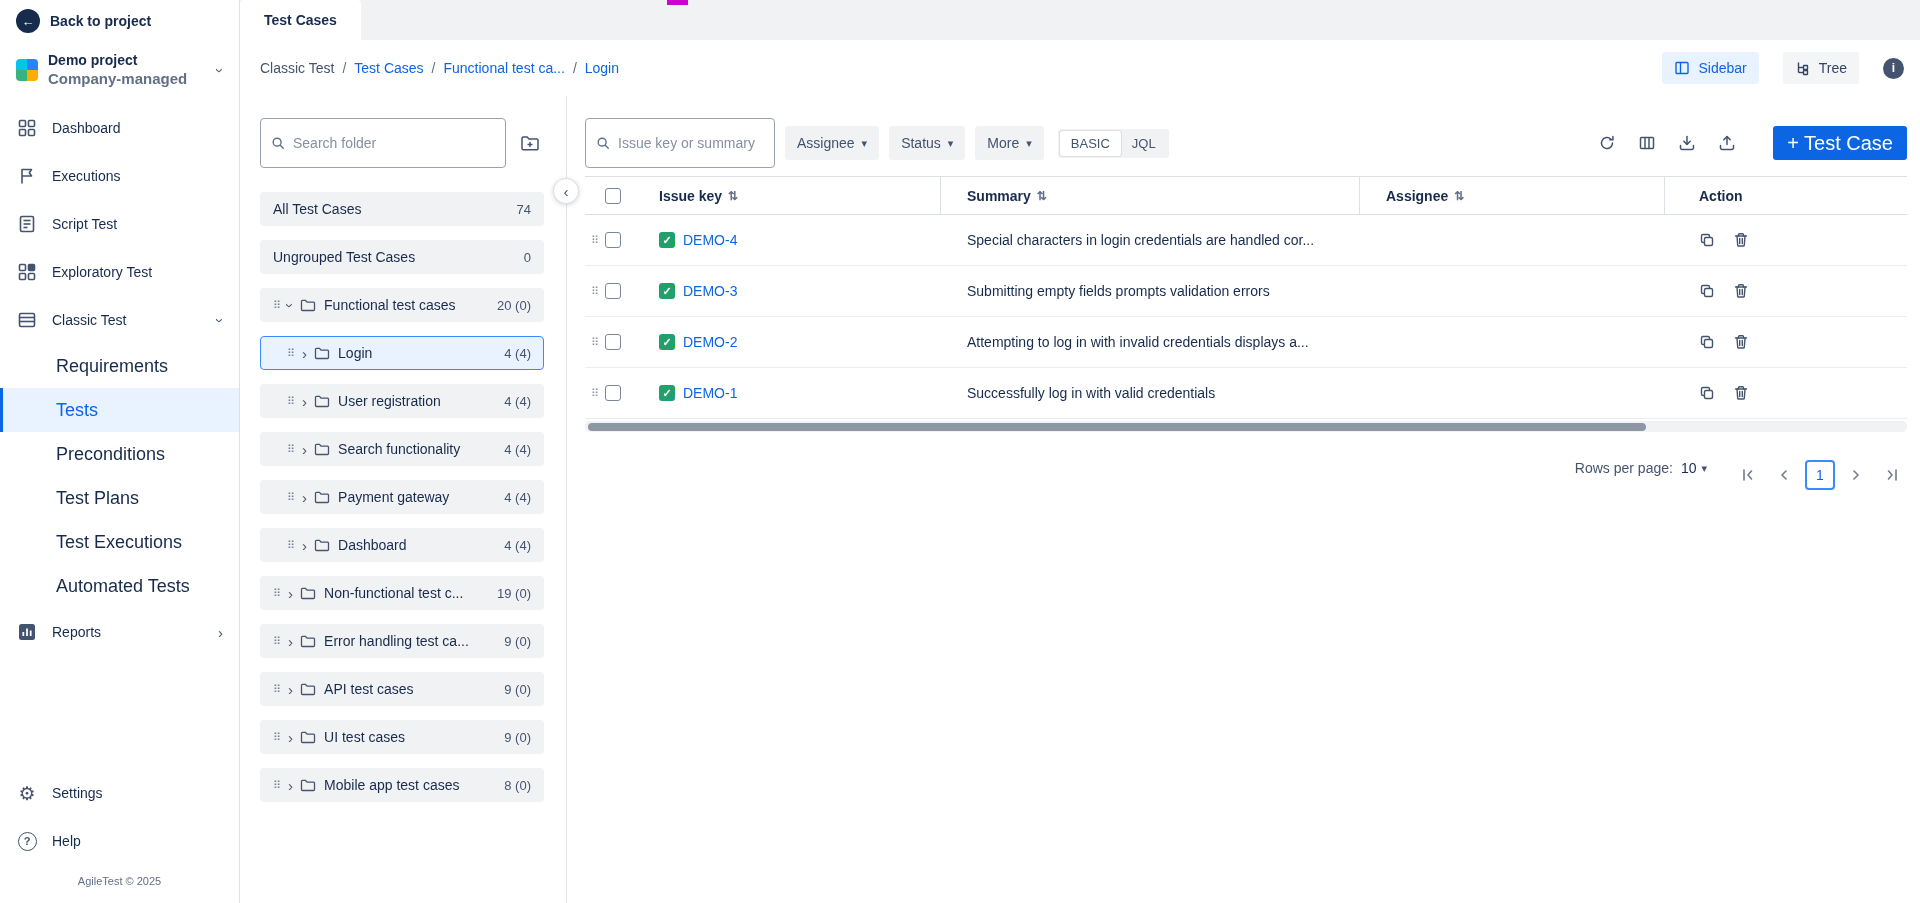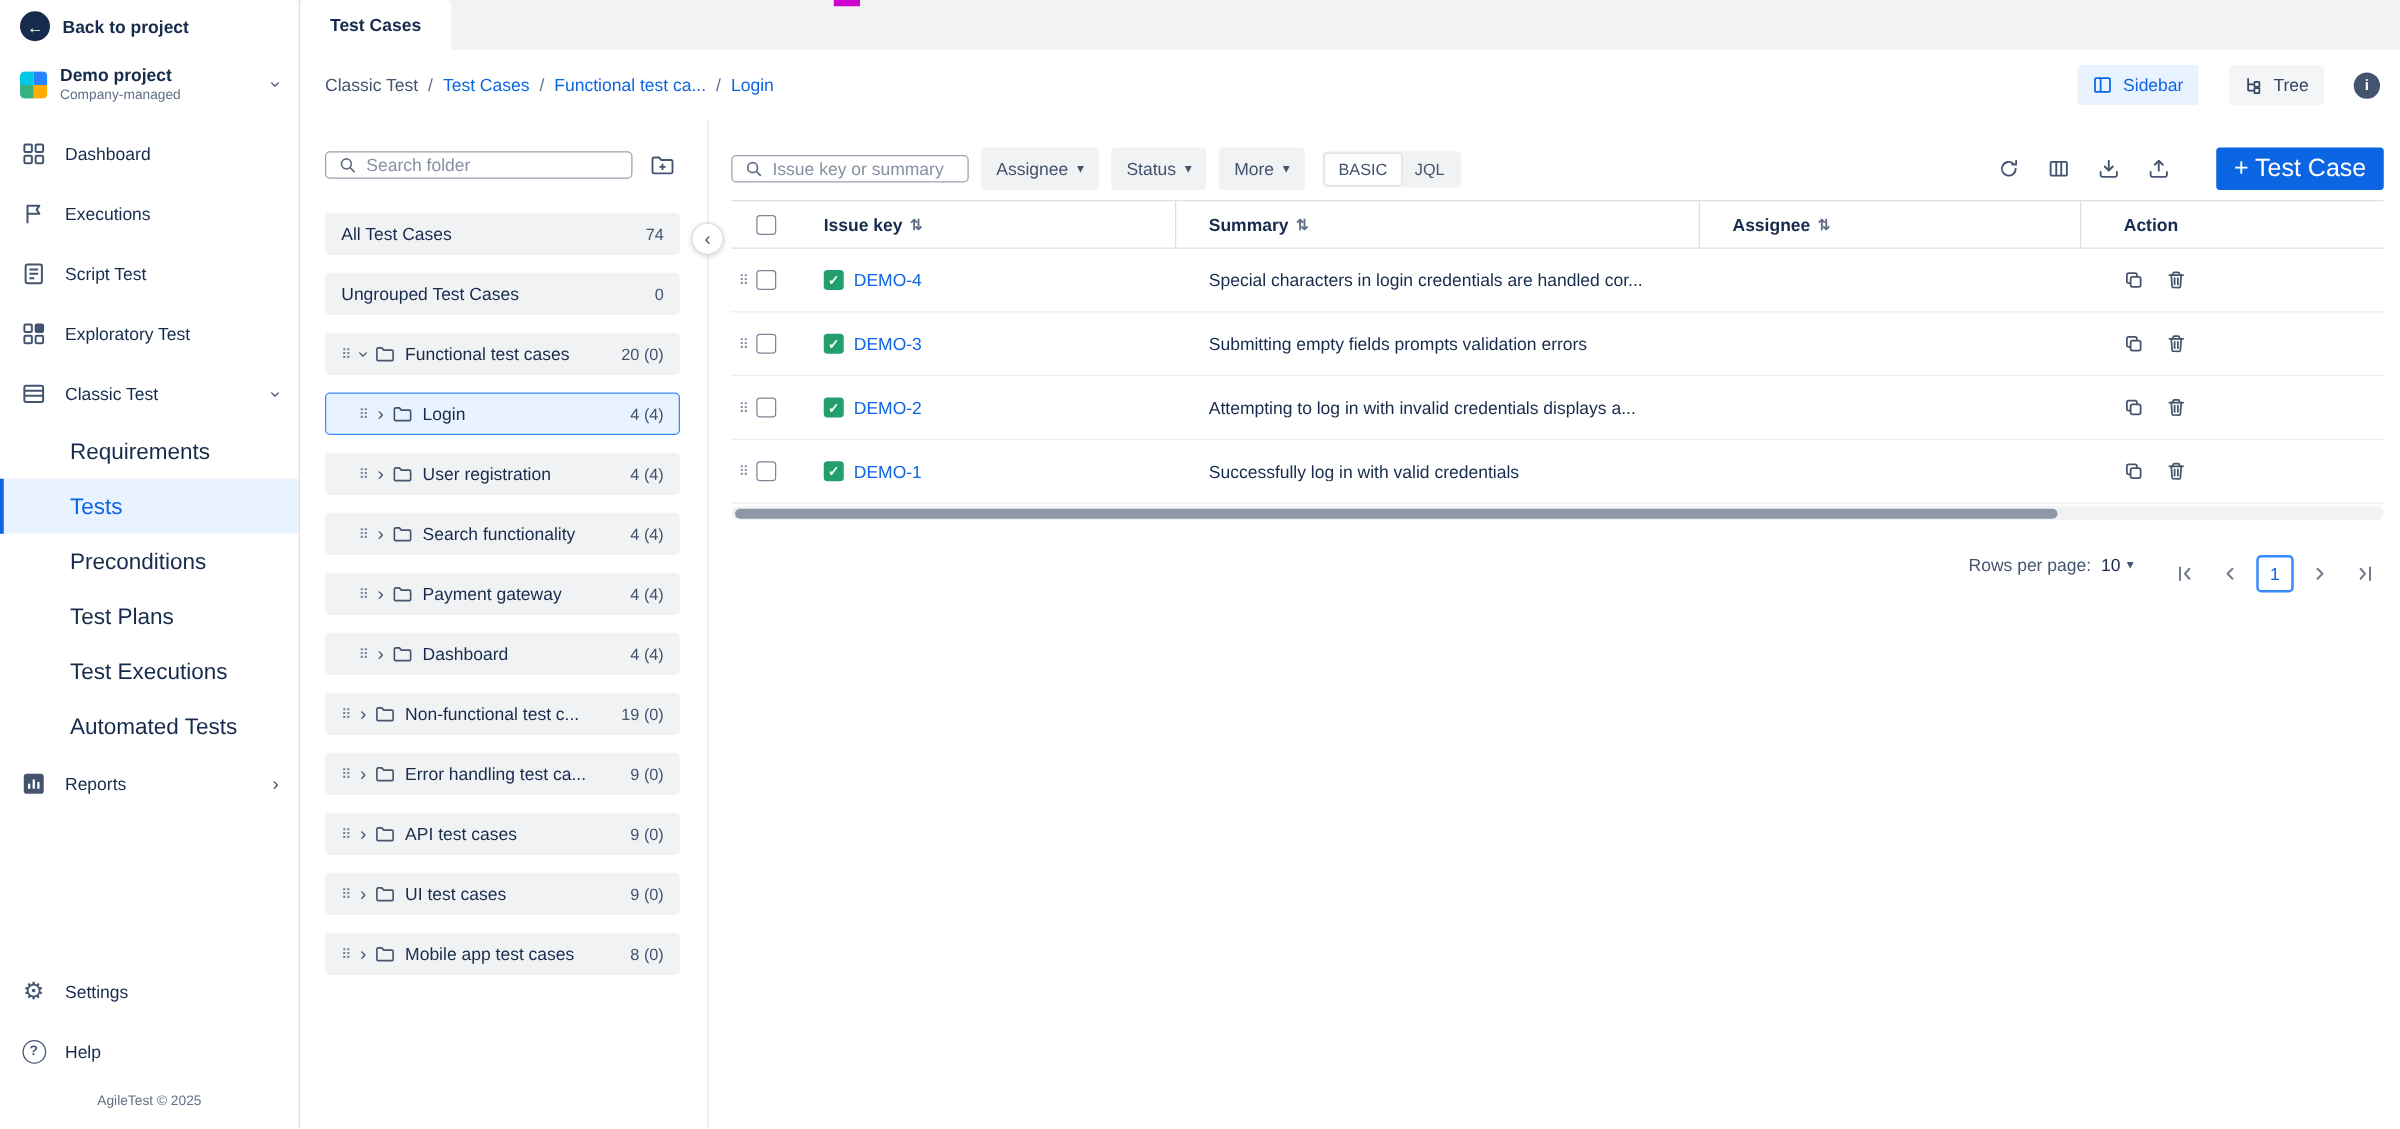--- a/index.html
+++ b/index.html
@@ -9,21 +9,21 @@
 
   
   .sidebar { width:240px; min-width:240px; border-right:1px solid #dcdfe4; display:flex; flex-direction:column; background:#fff; }
   .back-row { height:42px; display:flex; align-items:center; gap:10px; padding:0 16px; cursor:pointer; }
   .back-circle { width:24px; height:24px; border-radius:50%; background:#172b4d; color:#fff; display:flex; align-items:center; justify-content:center; font-size:13px; flex:none; }
   .back-label { font-weight:700; font-size:14px; }
   .project-row { display:flex; align-items:center; gap:10px; padding:10px 16px 16px; }
   .project-icon { width:22px; height:22px; border-radius:4px; overflow:hidden; flex:none; }
   .project-meta { line-height:1.25; }
   .project-name { font-size:14px; font-weight:700; }
-  .project-type { font-size:11px; color:#626f86; }
+  .project-type { font-size:15px; color:#626f86;font-weight:bold; }
   .chev { display:inline-flex; color:#44546f; font-size:15px; line-height:1; }
   .chev.down { transform:rotate(90deg); }
   .row-chev { margin-left:auto; }
   .nav-item { height:48px; display:flex; align-items:center; gap:14px; padding:0 16px; font-size:14px; cursor:pointer; }
   .nav-ic { width:22px; display:flex; justify-content:center; align-items:center; color:#44546f; flex:none; }
   .sub-item { height:44px; display:flex; align-items:center; padding-left:53px; border-left:3px solid transparent; font-size:18px; cursor:pointer; color:#172b4d; }
   .sub-item.selected { background:#e9f2ff; border-left-color:#0c66e4; color:#0c66e4; }
   .sidebar-spacer { flex:1; }
   .gear-glyph { font-size:19px; color:#44546f; }
   .help-circle { width:19px; height:19px; border-radius:50%; border:1.7px solid #44546f; color:#44546f; font-size:11px; font-weight:700; display:flex; align-items:center; justify-content:center; }
@@ -44,21 +44,21 @@
   .btn-soft { height:32px; padding:0 12px; border-radius:3px; display:flex; align-items:center; gap:8px; font-size:14px; cursor:pointer; }
   .btn-sidebar { background:#e9f2ff; color:#0c66e4; }
   .btn-tree { background:#f4f5f7; color:#344563; }
   .info-circle { width:21px; height:21px; border-radius:50%; background:#44546f; color:#fff; font-size:12px; font-weight:700; display:flex; align-items:center; justify-content:center; cursor:pointer; }
 
   .content { flex:1; display:flex; padding-left:20px; position:relative; min-height:0; }
 
   
   .folder-col { width:284px; min-width:284px; padding-top:22px; }
   .search-row { display:flex; align-items:center; gap:10px; }
-  .search-box { flex:1; height:22px; border:1px solid #98a1b0; border-radius:4px; display:flex; align-items:center; gap:8px; padding:0 10px; background:#fff; }
+  .search-box { flex:1; height:50px; border:1px solid #98a1b0; border-radius:4px; display:flex; align-items:center; gap:8px; padding:0 10px; background:#fff; }
   .search-box input { border:none; outline:none; flex:1; font-size:14px; color:#172b4d; width:100%; font-family:"Liberation Sans", sans-serif; }
   .search-box input::placeholder { color:#8590a2; }
   .icon-btn { width:28px; height:28px; display:flex; align-items:center; justify-content:center; cursor:pointer; flex:none; }
   .folder-list { margin-top:24px; display:flex; flex-direction:column; gap:14px; }
   .folder-chip { height:34px; background:#f1f2f4; border:1px solid transparent; border-radius:4px; display:flex; align-items:center; padding:0 12px; font-size:14px; cursor:pointer; }
   .folder-chip.selected { background:#e9f2ff; border-color:#388bff; }
   .folder-chip .count { margin-left:auto; color:#44546f; font-size:13px; }
   .chip-drag { color:#758195; font-size:11px; margin-right:7px; cursor:grab; }
   .chip-chev { margin-right:7px; cursor:pointer; }
   .chip-folder { display:flex; margin-right:8px; }

